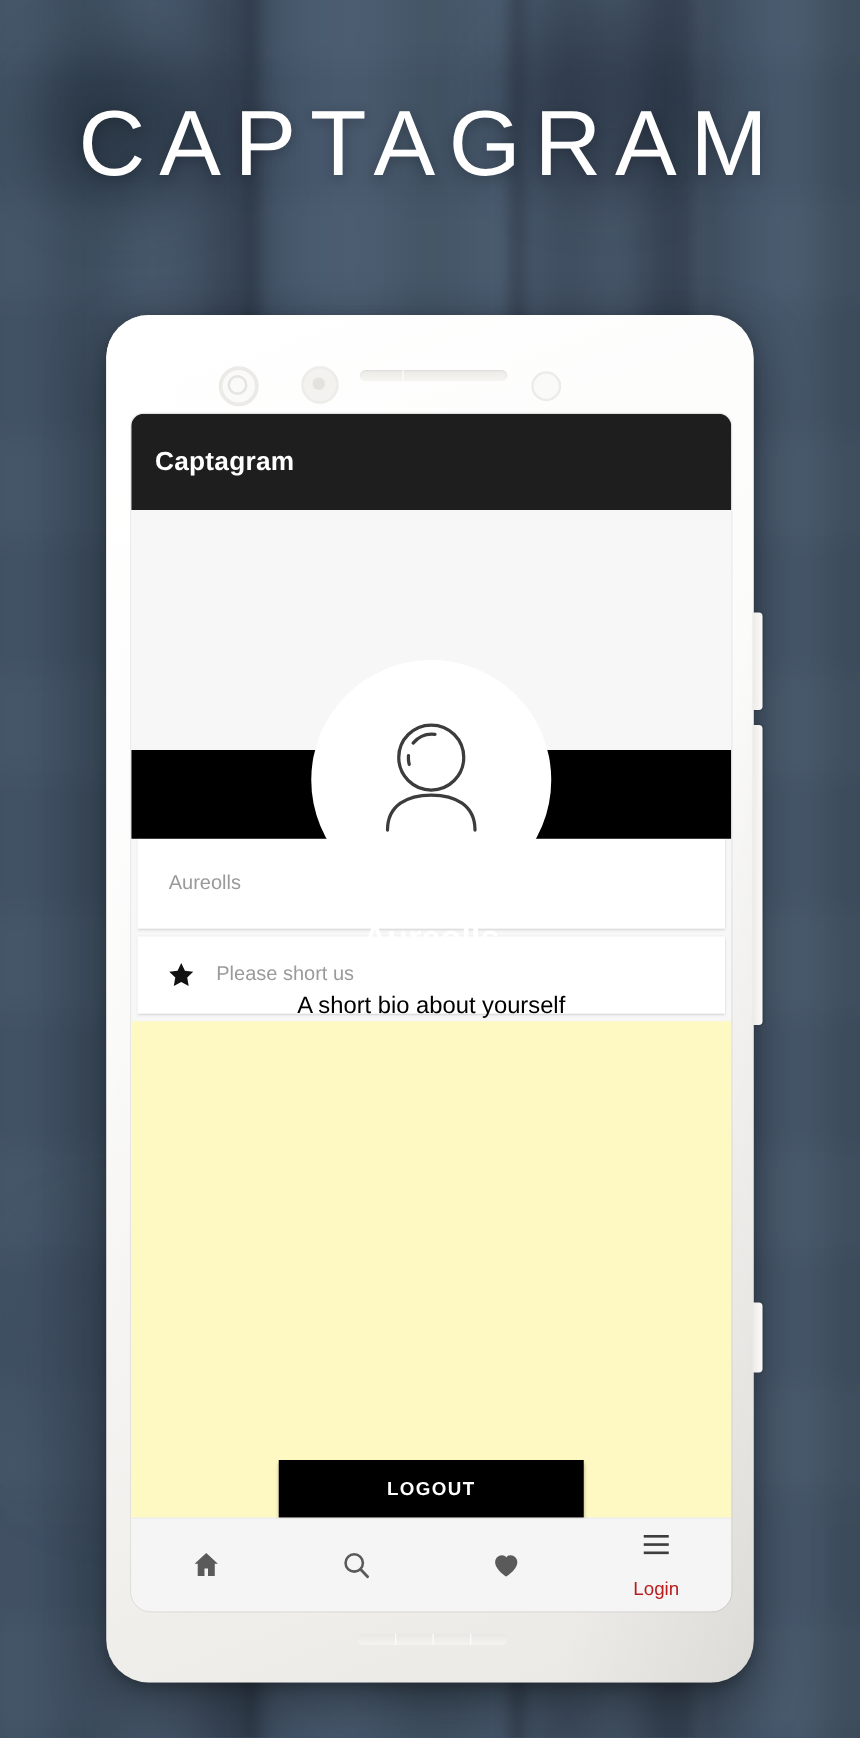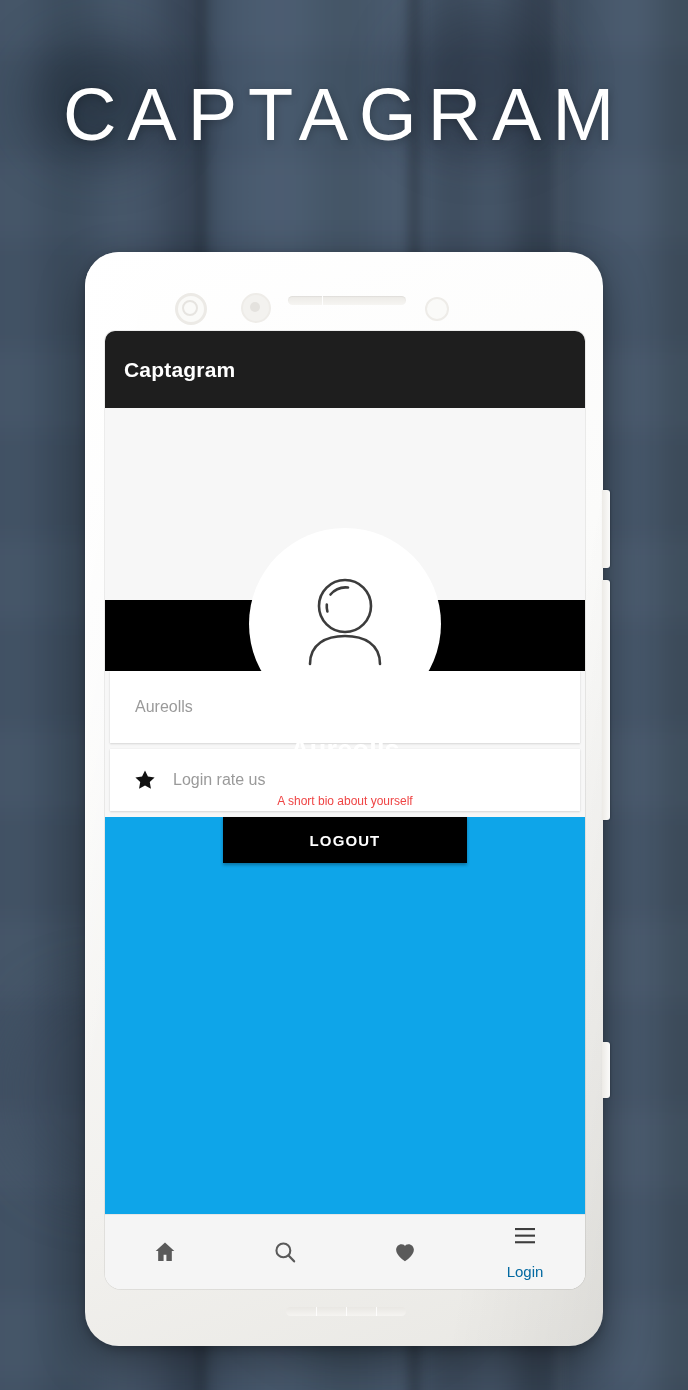--- a/index.html
+++ b/index.html
@@ -109,57 +109,57 @@
     width:192px;height:192px;border-radius:50%;background:#ffffff;
     display:flex;align-items:center;justify-content:center;z-index:3;
   }
   #avatar svg{display:block;}
   #profile-name{
     position:absolute;left:0;right:0;top:327px;text-align:center;
     color:#ffffff;font-size:27px;font-weight:bold;letter-spacing:.2px;z-index:4;
   }
   #profile-bio{
     position:absolute;left:0;right:0;top:386px;text-align:center;
-    color:#ef4444;font-size:12px;font-weight:400;z-index:4;
+    color:#000000;font-size:19px;font-weight:400;z-index:4;
   }
 
   
   .card{
     background:#ffffff;margin:0 5px 6px 5px;flex:none;
     display:flex;align-items:center;
     box-shadow:0 1px 2px rgba(0,0,0,.13), 0 0 1px rgba(0,0,0,.07);
   }
   #card-username,#card-email{height:72px;}
   #card-rate{height:62px;}
   .card-text{color:#9a9a9a;font-size:16px;padding-left:25px;}
   #rate-row{display:flex;align-items:center;padding-left:23px;}
   #rate-star{width:24px;height:24px;flex:none;}
   #rate-label{color:#9a9a9a;font-size:16px;padding-left:16px;}
 
-  #logout-zone{flex:1;background:#0ea5e9;display:flex;align-items:flex-start;justify-content:center;min-height:84px;}
+  #logout-zone{flex:1;background:#fef9c3;display:flex;align-items:flex-end;justify-content:center;min-height:84px;}
   #logout-button{
     width:244px;height:46px;background:#000000;color:#ffffff;
     display:flex;align-items:center;justify-content:center;
     font-size:15px;font-weight:bold;letter-spacing:1.1px;
     box-shadow:0 2px 3px rgba(0,0,0,.3);
     border:none;cursor:pointer;font-family:"Liberation Sans",sans-serif;
   }
 
   
   #bottom-nav{
     height:74px;flex:none;background:#f5f5f5;
     border-top:1px solid #e6e6e6;
     display:flex;align-items:center;border-radius:0 0 14px 14px;
   }
   .nav-item{
     flex:1;display:flex;flex-direction:column;align-items:center;justify-content:center;
     height:100%;cursor:pointer;gap:2px;
   }
   .nav-item svg{display:block;}
-  .nav-label{color:#0369a1;font-size:15px;line-height:1;margin-top:15px;}
+  .nav-label{color:#b91c1c;font-size:15px;line-height:1;margin-top:15px;}
 </style>
 </head>
 <body>
 
 <div id="backdrop">
   <div class="base"></div>
   <div class="grainA"></div>
   <div class="seam1"></div>
   <div class="seam2"></div>
   <div class="seam3"></div>
@@ -221,21 +221,21 @@
       <div class="card" id="card-username">
         <div class="card-text">Aureolls</div>
       </div>
 
 
       <div class="card" id="card-rate">
         <div id="rate-row">
           <svg id="rate-star" viewBox="0 0 24 24">
             <path d="M12 2.4l2.95 6.12 6.65.9-4.83 4.67 1.18 6.7L12 17.62 6.05 20.79l1.18-6.7L2.4 9.42l6.65-.9z" fill="#111111"></path>
           </svg>
-          <div id="rate-label">Login rate us</div>
+          <div id="rate-label">Please short us</div>
         </div>
       </div>
 
       <div id="logout-zone">
         <button id="logout-button">LOGOUT</button>
       </div>
 
       <div id="bottom-nav">
 
         <div class="nav-item">

